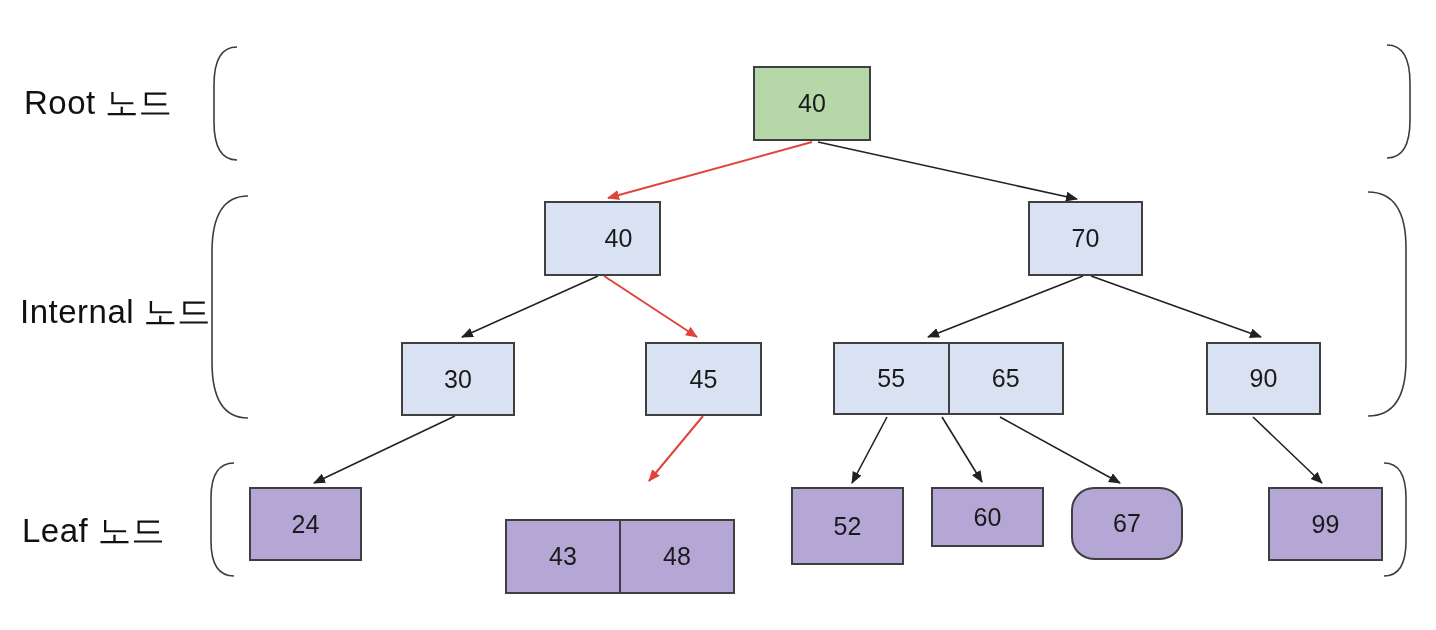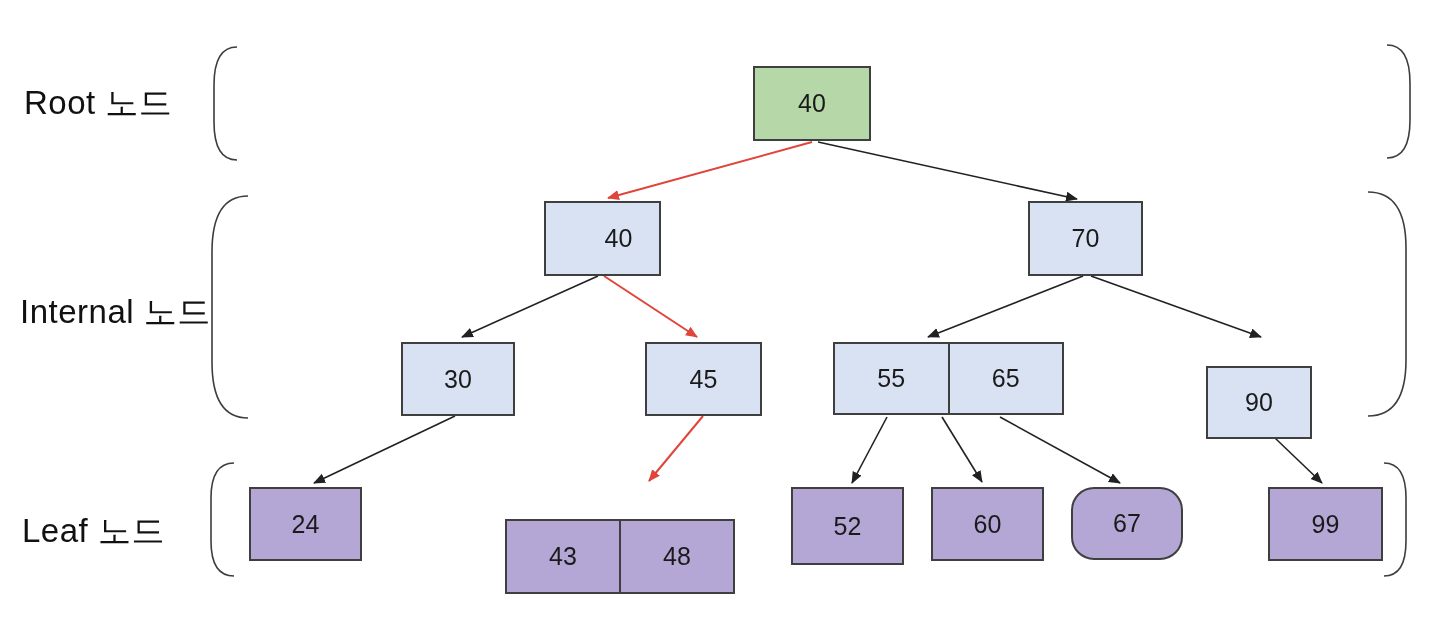--- a/index.html
+++ b/index.html
@@ -83,35 +83,35 @@
   <div class="node internal-fill" style="left:401px;top:342px;width:114px;height:74px;">
     <div class="cell">30</div>
   </div>
   <div class="node internal-fill" style="left:645px;top:342px;width:117px;height:74px;">
     <div class="cell">45</div>
   </div>
   <div class="node internal-fill" style="left:833px;top:342px;width:231px;height:73px;">
     <div class="cell">55</div>
     <div class="cell">65</div>
   </div>
-  <div class="node internal-fill" style="left:1206px;top:342px;width:106px;height:73px;margin-top:24px;">
+  <div class="node internal-fill" style="left:1206px;top:342px;width:115px;height:73px;">
     <div class="cell">90</div>
   </div>
 
   <div class="node leaf-fill" style="left:249px;top:487px;width:113px;height:74px;">
     <div class="cell">24</div>
   </div>
   <div class="node leaf-fill" style="left:505px;top:485px;width:230px;height:75px;margin-top:34px;">
     <div class="cell">43</div>
     <div class="cell">48</div>
   </div>
   <div class="node leaf-fill" style="left:791px;top:487px;width:113px;height:78px;">
     <div class="cell">52</div>
   </div>
-  <div class="node leaf-fill" style="left:931px;top:487px;width:113px;height:74px;">
+  <div class="node leaf-fill" style="left:931px;top:487px;width:113px;height:60px;">
     <div class="cell">60</div>
   </div>
   <div class="node leaf-fill" style="left:1071px;top:487px;width:112px;height:73px;border-radius:23px;">
     <div class="cell">67</div>
   </div>
   <div class="node leaf-fill" style="left:1268px;top:487px;width:115px;height:74px;">
     <div class="cell">99</div>
   </div>
 
 </div>

